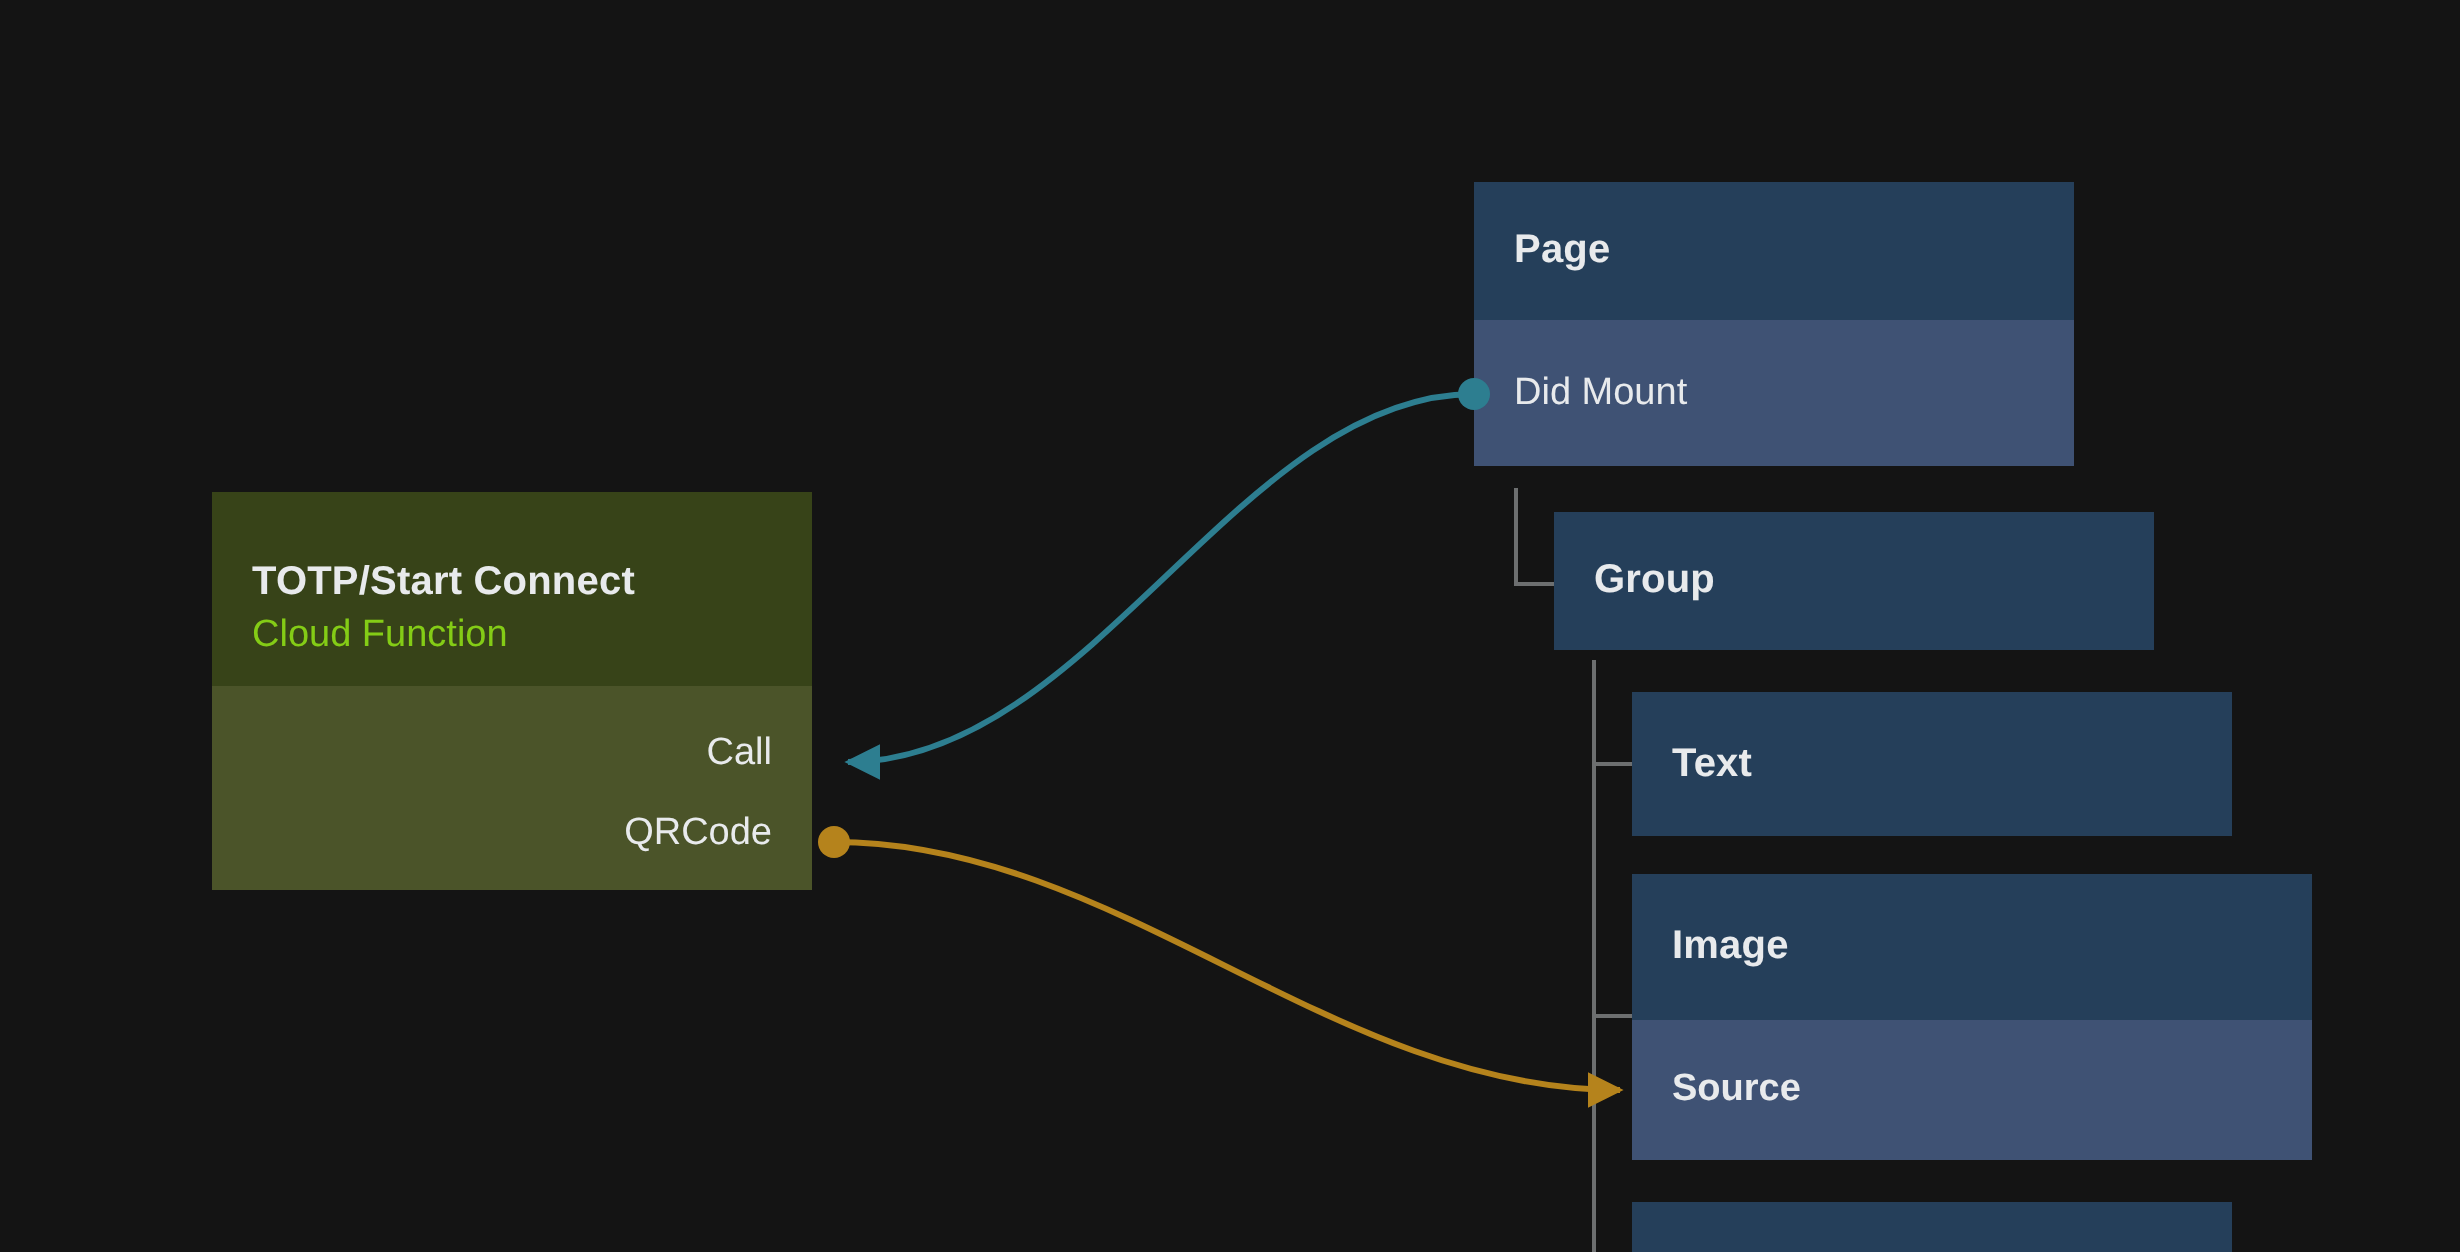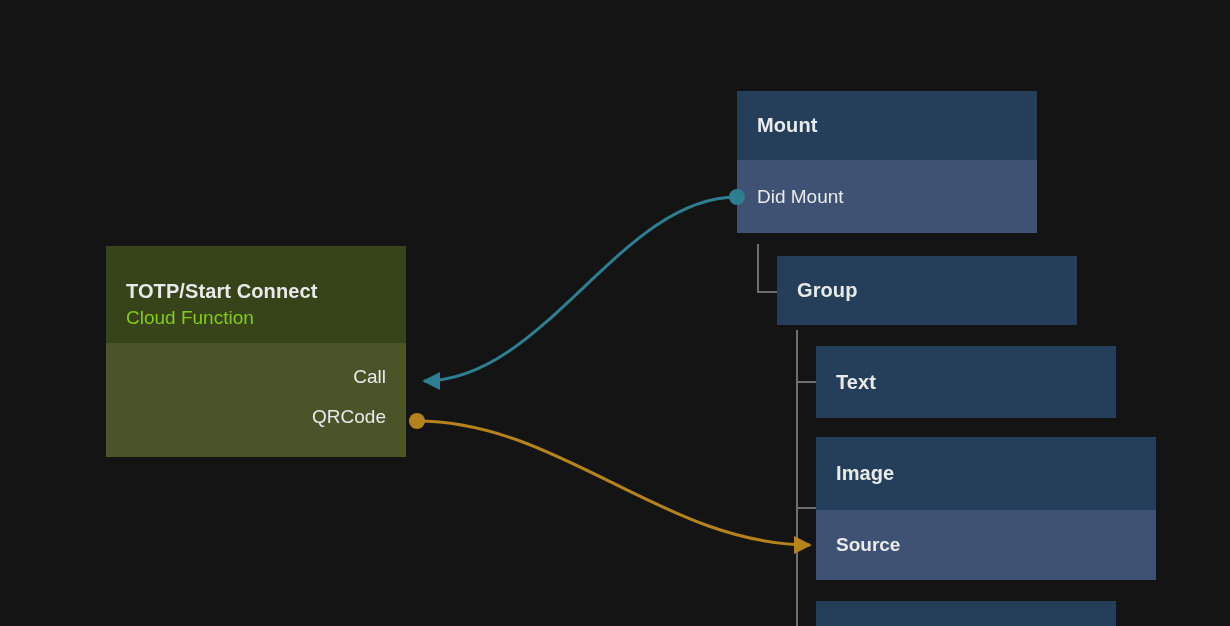--- a/index.html
+++ b/index.html
@@ -72,21 +72,21 @@
     height: 211px;
   }
   .node-func .node-header {
     height: 97px;
     background: #374318;
     padding: 20px 20px 0 20px;
   }
   .node-func .node-title { font-size: 20px; line-height: 27px; }
   .node-func .node-subtitle { font-size: 19px; line-height: 26px; }
   .node-func .node-body {
-    height: 114px;
+    height: 102px;
     background: #4b5429;
     padding-top: 14px;
   }
   .node-func .port-row {
     height: 40px;
     justify-content: flex-end;
     padding-right: 20px;
     font-size: 19px;
   }
 
@@ -165,21 +165,21 @@
         <span>Call</span>
       </div>
       <div class="port-row">
         <span>QRCode</span>
       </div>
     </div>
   </div>
 
   <div class="node node-blue node-page">
     <div class="node-header">
-      <div class="node-title">Mount</div>
+      <div class="node-title">Page</div>
     </div>
     <div class="port-row row-light">
       <span>Did Mount</span>
     </div>
   </div>
 
   <div class="node node-blue node-group">
     <div class="node-header">
       <div class="node-title">Group</div>
     </div>

